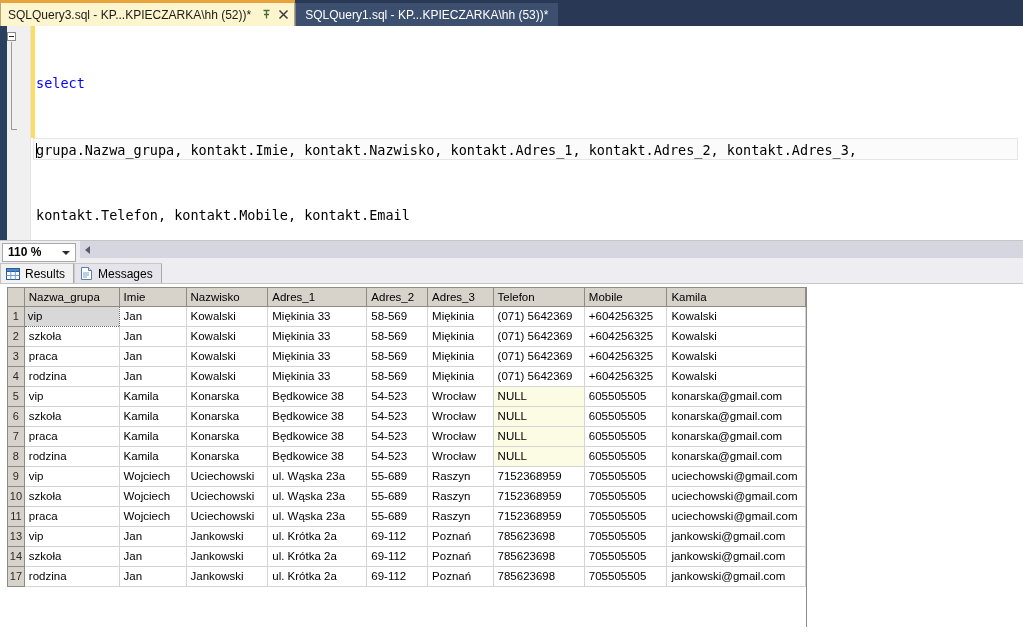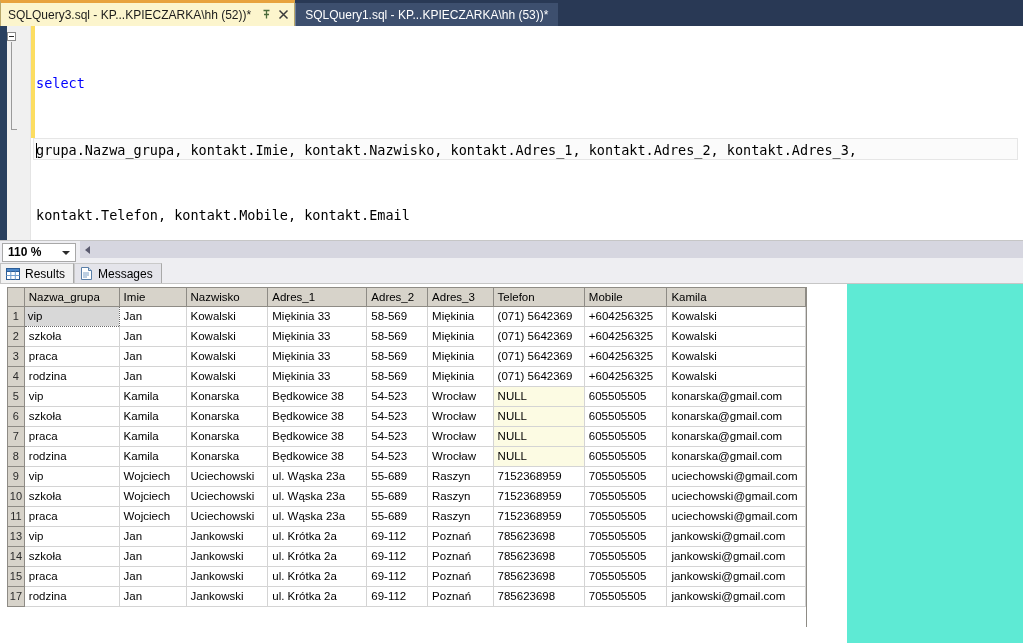--- a/index.html
+++ b/index.html
@@ -5,21 +5,21 @@
   html, body {
     margin: 0; padding: 0;
     width: 1023px; height: 643px;
     overflow: hidden;
     background: #ffffff;
     font-family: "Liberation Sans", sans-serif;
   }
   #app {
     position: relative;
     width: 1023px; height: 643px;
-    background: #5eead4;
+    background: #0c4a6e;
   }
 
   
   .tabstrip {
     position: absolute; left: 0; top: 0;
     width: 1023px; height: 26px;
     background: #293955;
     display: flex;
     align-items: flex-start;
   }
@@ -185,21 +185,21 @@
     border-right: 5px solid #5a5a6e;
   }
   .hscroll-track {
     flex: 1; height: 17px;
     background: #d6d6e0;
   }
 
   
   .results-pane {
     position: absolute; left: 0; top: 262px;
-    width: 847px; height: 381px;
+    width: 1023px; height: 381px;
     background: #ffffff;
   }
   .res-tabs {
     position: absolute; left: 0; top: 0;
     width: 1023px; height: 21px;
     background: #eeeef2;
     border-bottom: 1px solid #c6c6c6;
     display: flex; align-items: flex-end;
   }
   .res-tab {
@@ -535,42 +535,30 @@
               <td class="" style="width: 67px;">Jan</td>
               <td class="" style="width: 81px;">Jankowski</td>
               <td class="" style="width: 101px;">ul. Krótka 2a</td>
               <td class="" style="width: 60px;">69-112</td>
               <td class="" style="width: 66px;">Poznań</td>
               <td class="" style="width: 90px;">785623698</td>
               <td class="" style="width: 82px;">705505505</td>
               <td class="" style="width: 136px;">jankowski@gmail.com</td>
             </tr>
             <tr>
-              <td class="rownum">15</td>
-              <td class="" style="width: 96px;">praca</td>
+              <td class="rownum">17</td>
+              <td class="" style="width: 96px;">rodzina</td>
               <td class="" style="width: 67px;">Jan</td>
               <td class="" style="width: 81px;">Jankowski</td>
               <td class="" style="width: 101px;">ul. Krótka 2a</td>
               <td class="" style="width: 60px;">69-112</td>
               <td class="" style="width: 66px;">Poznań</td>
               <td class="" style="width: 90px;">785623698</td>
               <td class="" style="width: 82px;">705505505</td>
               <td class="" style="width: 136px;">jankowski@gmail.com</td>
             </tr>
-            <tr>
-              <td class="rownum">17</td>
-              <td class="" style="width: 96px;">rodzina</td>
-              <td class="" style="width: 67px;">Jan</td>
-              <td class="" style="width: 81px;">Jankowski</td>
-              <td class="" style="width: 101px;">ul. Krótka 2a</td>
-              <td class="" style="width: 60px;">69-112</td>
-              <td class="" style="width: 66px;">Poznań</td>
-              <td class="" style="width: 90px;">785623698</td>
-              <td class="" style="width: 82px;">705505505</td>
-              <td class="" style="width: 136px;">jankowski@gmail.com</td>
-            </tr>
           </tbody>
       </table>
     </div>
 
   <div class="grid-right-edge" style="height: 340px;"></div>
     </div>
 </div>
 
 </body></html>

